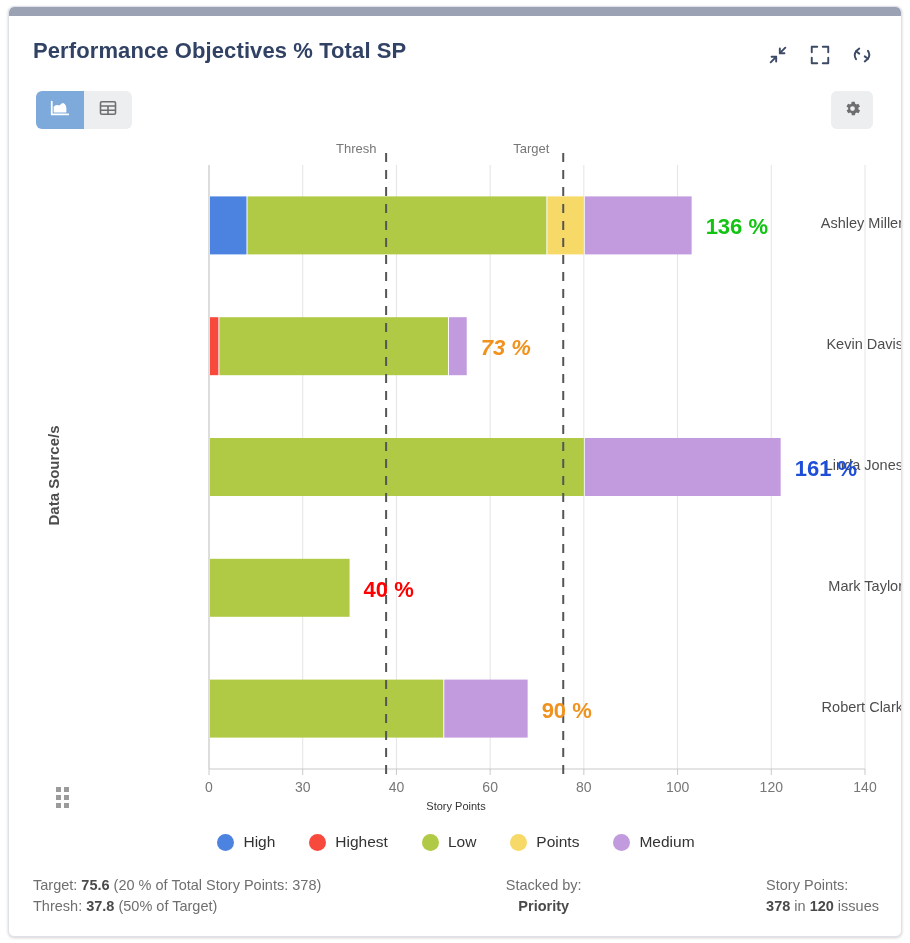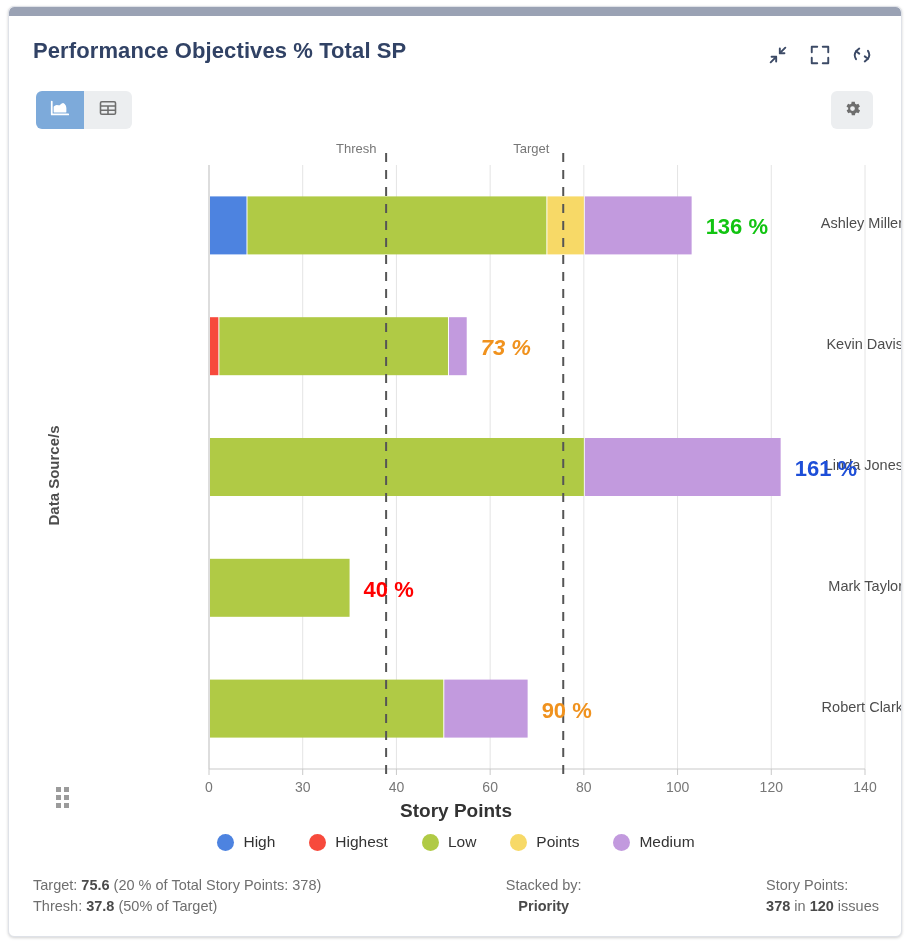--- a/index.html
+++ b/index.html
@@ -66,21 +66,21 @@
   .plot { position: absolute; left: 0; top: 130px; width: 894px; height: 660px; }
   .plot-svg { position: absolute; left: 0; top: 0; }
   .ylabel-axis {
     position: absolute; left: -6px; top: 330px;
     transform: rotate(-90deg);
     font-size: 15px; font-weight: bold; color: #4d4d4d;
     white-space: nowrap;
   }
   .xlabel-axis {
     position: absolute; left: 0; top: 663px; width: 894px;
-    text-align: center; font-size: 19px; font-weight: bold; color: #333;
+    text-align: center; font-size: 11px; font-weight: normal; color: #333;
   }
   .cat-label {
     position: absolute; right: 0; width: 160px;
     text-align: right; font-size: 14.5px; color: #4d4d4d;
     white-space: nowrap;
   }
   .tick-label {
     position: absolute; font-size: 14px; color: #777;
     text-align: center; width: 40px;
   }

